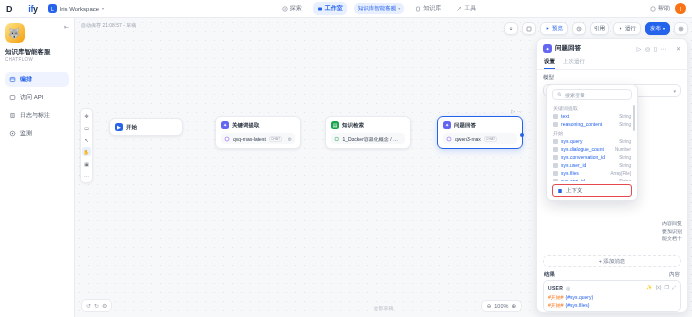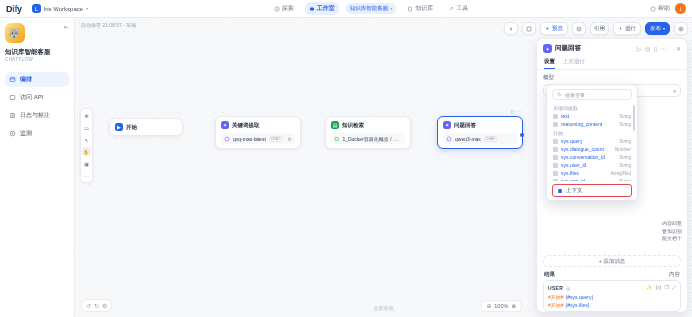--- a/index.html
+++ b/index.html
@@ -10,21 +10,21 @@
   }
   .app { position: relative; width: 692px; height: 317px; background: #f9fafb; }
 
   
   .topbar {
     position: absolute; top: 0; left: 0; width: 692px; height: 18px;
     background: #ffffff; border-bottom: 1px solid #e9ebf0;
     display: flex; align-items: center; padding: 0 6px; gap: 6px;
   }
   .logo { font-size: 9px; font-weight: 700; color: #1f2937; letter-spacing: -0.3px; }
-  .logo .accent { color: #2563eb; }
+  .logo .accent { color: #2563eb; margin-left: 16px; }
   .ws { display: flex; align-items: center; gap: 3px; padding: 1px 4px; border-radius: 5px; }
   .ws-av {
     width: 9px; height: 9px; border-radius: 3px; background: #2563eb;
     color: #fff; font-size: 5px; display: flex; align-items: center; justify-content: center;
   }
   .ws-name { font-size: 6px; color: #4b5563; }
   .caret { font-size: 4px; color: #9ca3af; }
 
   .navgroup { display: flex; align-items: center; gap: 7px; margin: 0 auto; }
   .navitem {

